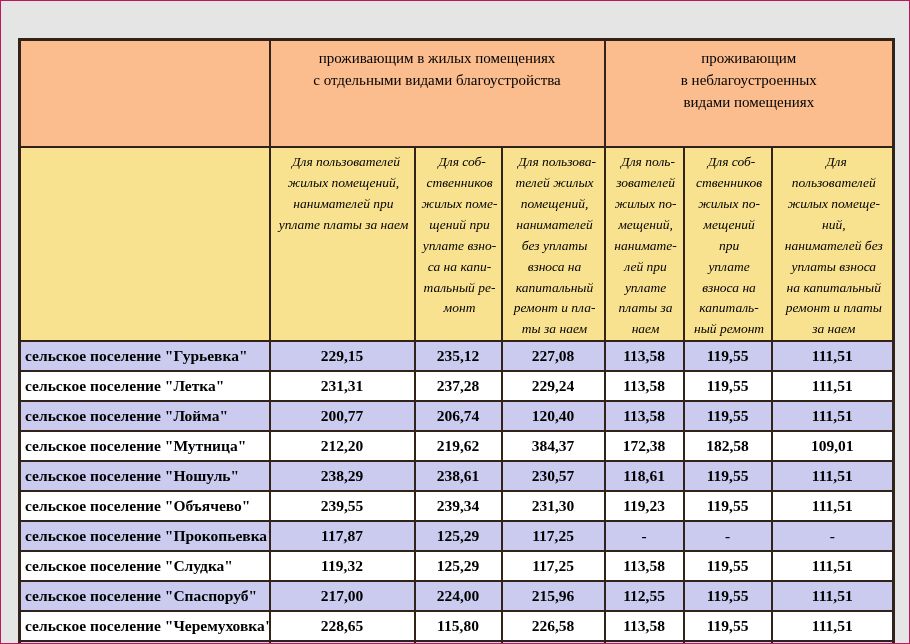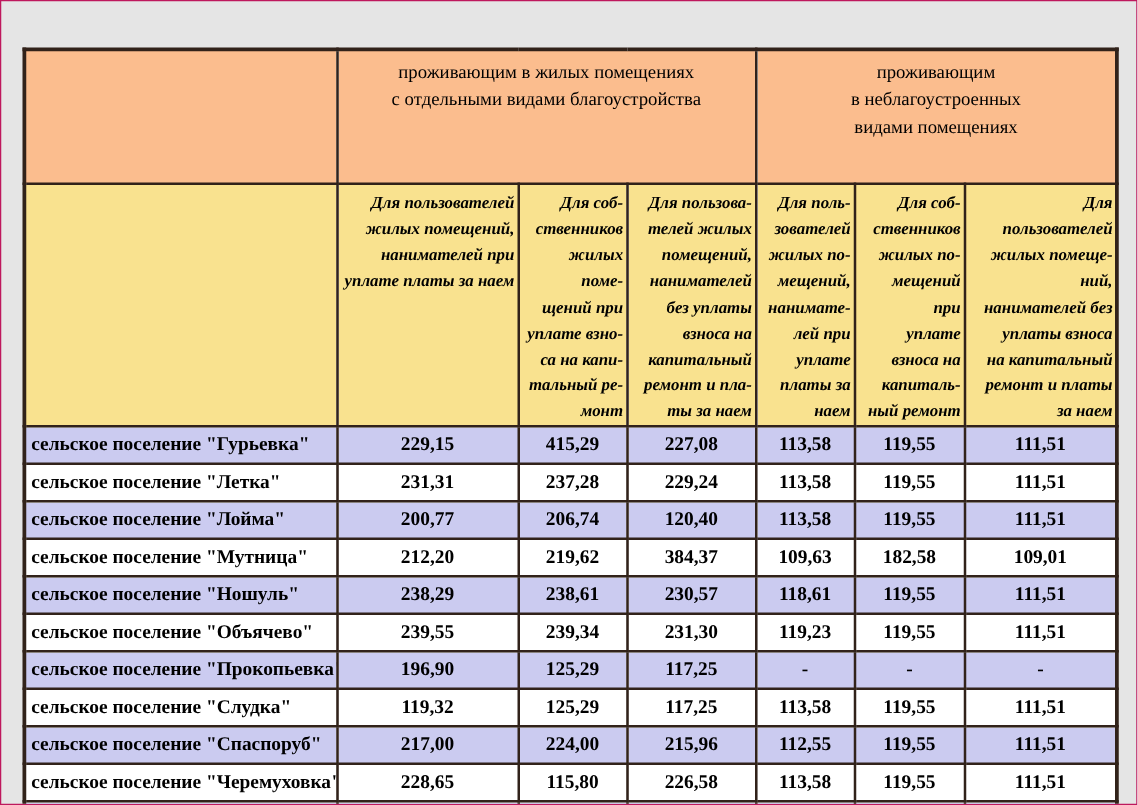--- a/index.html
+++ b/index.html
@@ -40,23 +40,23 @@
     line-height: 1.45;
     padding-top: 7px;
     white-space: pre-line;
     font-weight: normal;
   }
   
   tr.subhead-row td {
     background: #f9e28f;
     height: 160px;
     vertical-align: top;
-    text-align: right;
+    text-align: center;
     font-style: italic;
-    font-weight: bold;
+    font-weight: normal;
     font-size: 13.5px;
     line-height: 1.55;
     padding: 4px 2px 0 5px;
     white-space: pre-line;
     text-indent: 5px;
   }
   
   tr.data-row td {
     height: 26px;
     font-weight: bold;
@@ -145,21 +145,21 @@
 уплаты взноса
 на капитальный
 ремонт и платы
 за наем</td>
       </tr>
     </thead>
     <tbody>
         <tr class="data-row stripe">
           <td class="name-cell">сельское поселение "Гурьевка"</td>
           <td class="value-cell">229,15</td>
-          <td class="value-cell">415,29</td>
+          <td class="value-cell">235,12</td>
           <td class="value-cell">227,08</td>
           <td class="value-cell">113,58</td>
           <td class="value-cell">119,55</td>
           <td class="value-cell">111,51</td>
         </tr>
         <tr class="data-row plain">
           <td class="name-cell">сельское поселение "Летка"</td>
           <td class="value-cell">231,31</td>
           <td class="value-cell">237,28</td>
           <td class="value-cell">229,24</td>
@@ -174,21 +174,21 @@
           <td class="value-cell">120,40</td>
           <td class="value-cell">113,58</td>
           <td class="value-cell">119,55</td>
           <td class="value-cell">111,51</td>
         </tr>
         <tr class="data-row plain">
           <td class="name-cell">сельское поселение "Мутница"</td>
           <td class="value-cell">212,20</td>
           <td class="value-cell">219,62</td>
           <td class="value-cell">384,37</td>
-          <td class="value-cell">109,63</td>
+          <td class="value-cell">172,38</td>
           <td class="value-cell">182,58</td>
           <td class="value-cell">109,01</td>
         </tr>
         <tr class="data-row stripe">
           <td class="name-cell">сельское поселение "Ношуль"</td>
           <td class="value-cell">238,29</td>
           <td class="value-cell">238,61</td>
           <td class="value-cell">230,57</td>
           <td class="value-cell">118,61</td>
           <td class="value-cell">119,55</td>
@@ -198,21 +198,21 @@
           <td class="name-cell">сельское поселение "Объячево"</td>
           <td class="value-cell">239,55</td>
           <td class="value-cell">239,34</td>
           <td class="value-cell">231,30</td>
           <td class="value-cell">119,23</td>
           <td class="value-cell">119,55</td>
           <td class="value-cell">111,51</td>
         </tr>
         <tr class="data-row stripe">
           <td class="name-cell">сельское поселение "Прокопьевка"</td>
-          <td class="value-cell">196,90</td>
+          <td class="value-cell">117,87</td>
           <td class="value-cell">125,29</td>
           <td class="value-cell">117,25</td>
           <td class="value-cell">-</td>
           <td class="value-cell">-</td>
           <td class="value-cell">-</td>
         </tr>
         <tr class="data-row plain">
           <td class="name-cell">сельское поселение "Слудка"</td>
           <td class="value-cell">119,32</td>
           <td class="value-cell">125,29</td>

